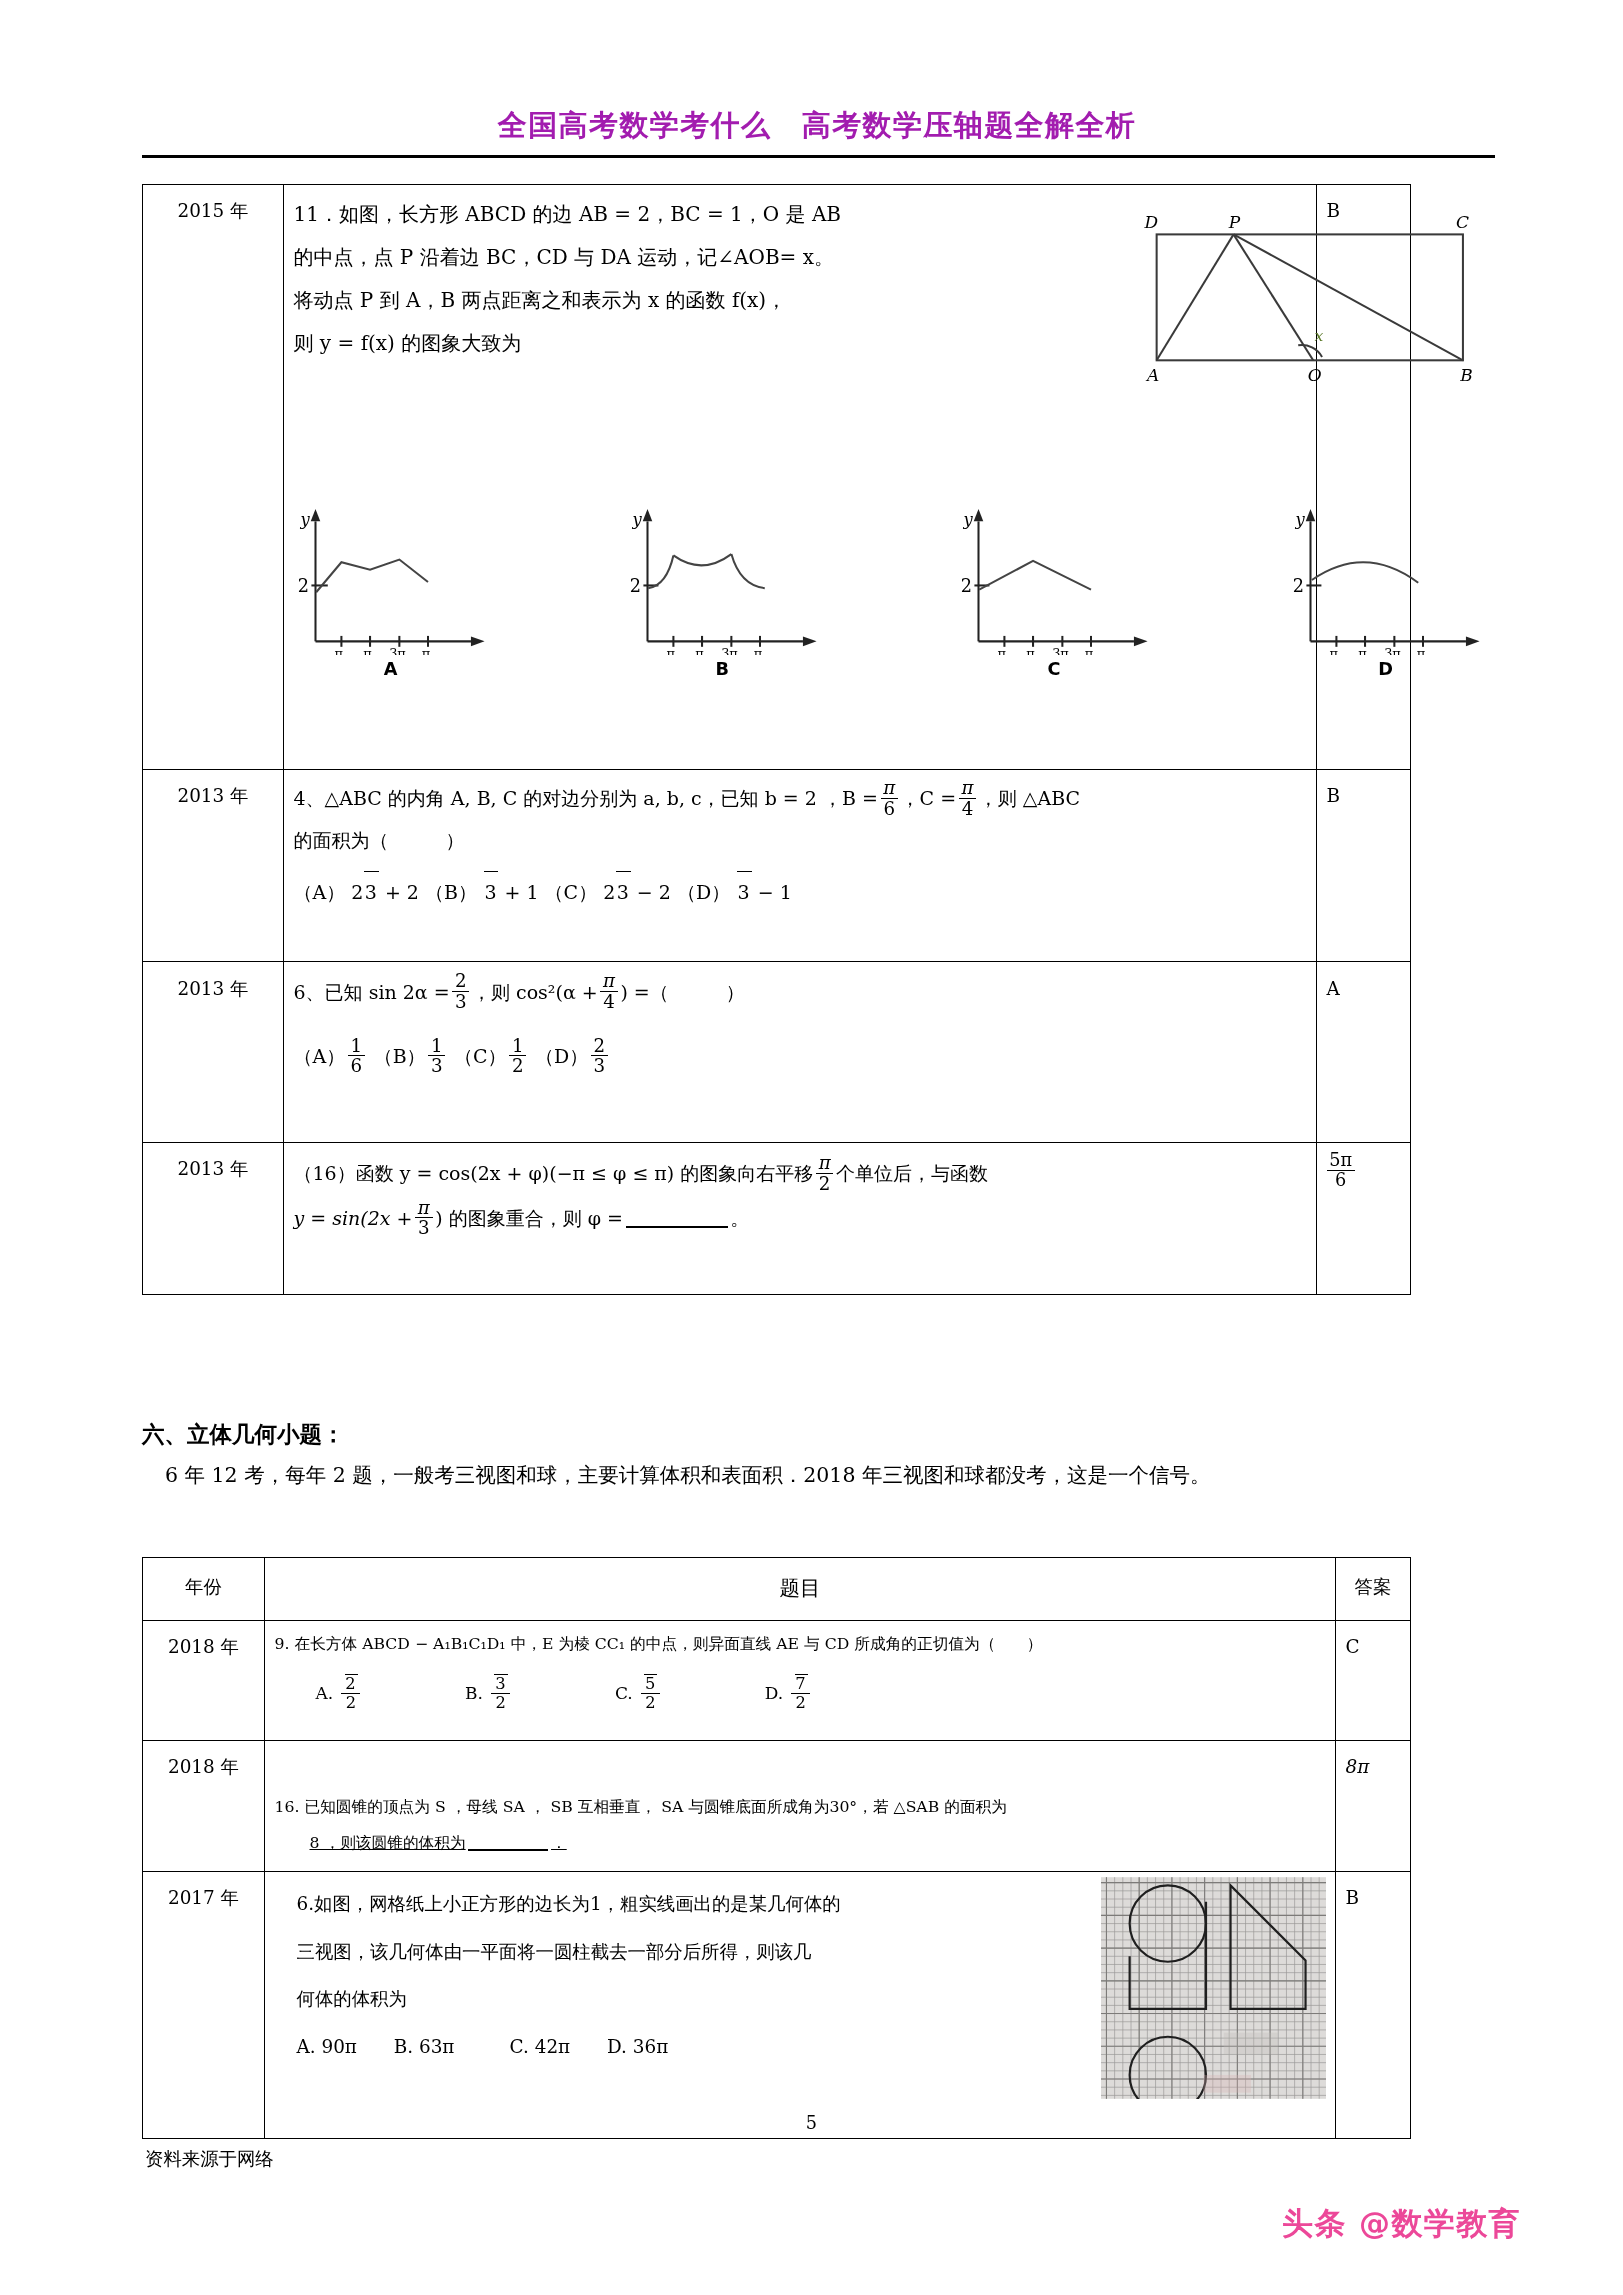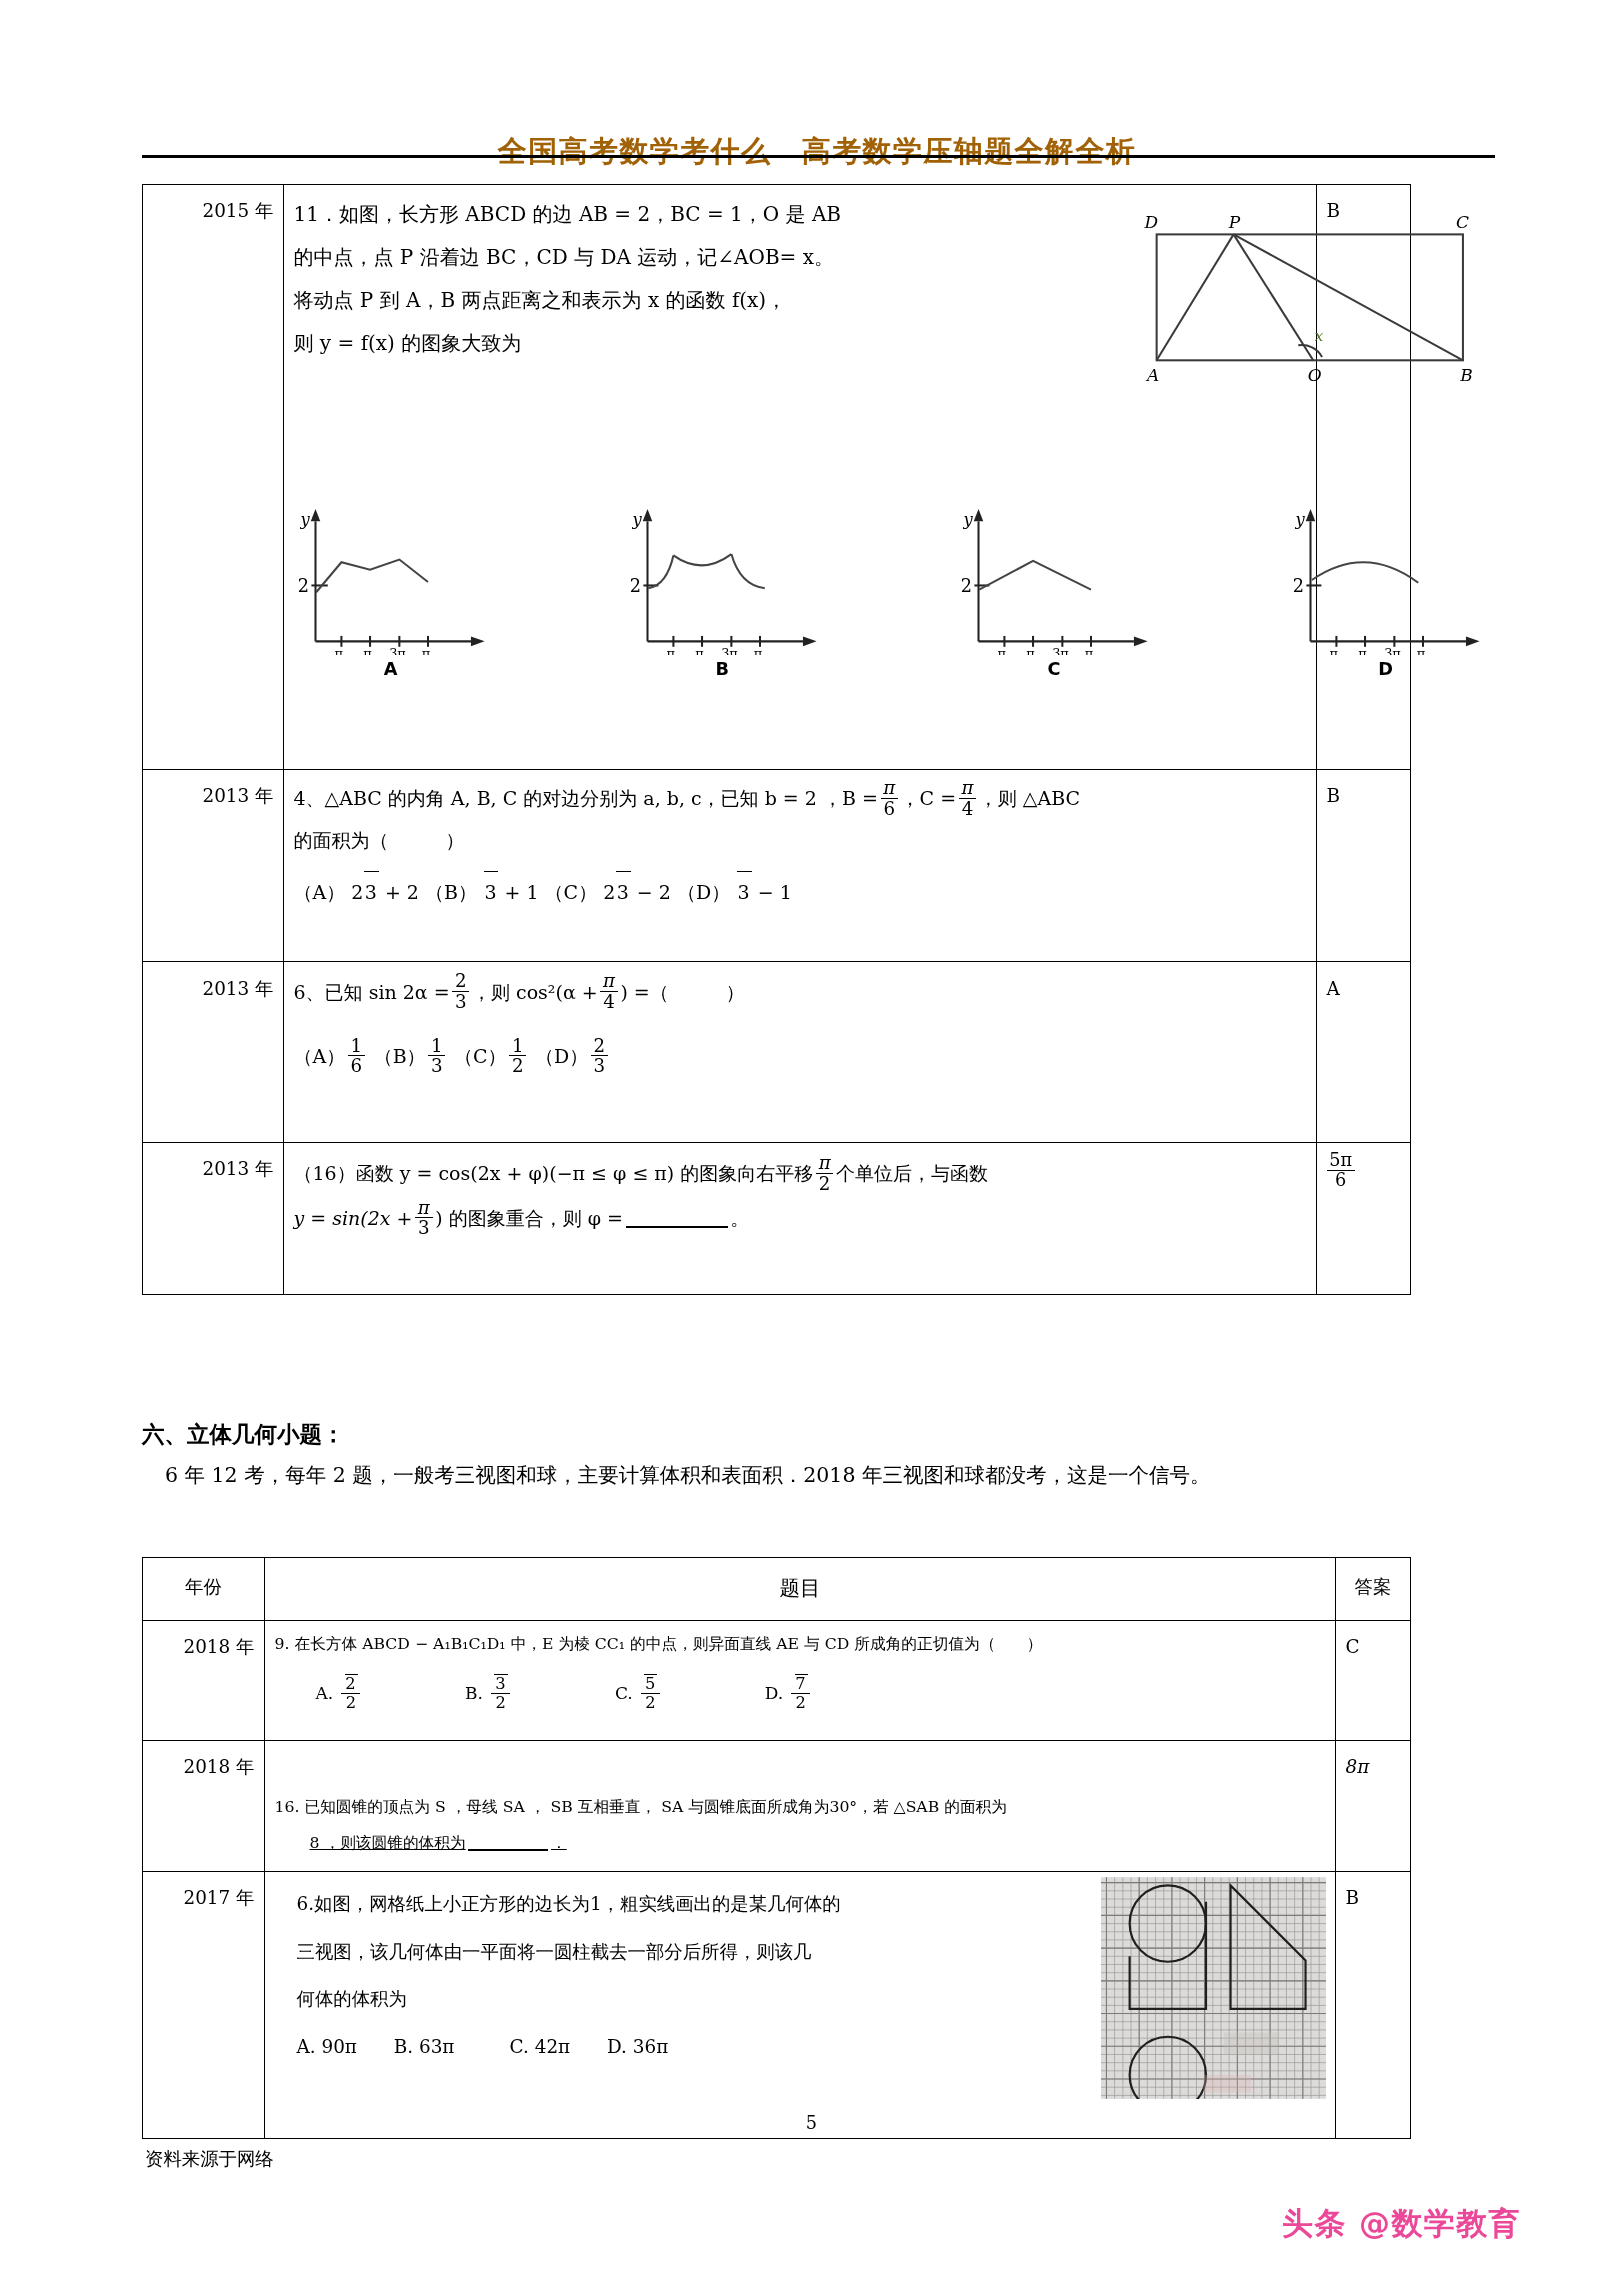--- a/index.html
+++ b/index.html
@@ -24,27 +24,26 @@
 
   
   .doc-header {
     position: absolute;
     left: 142px;
     top: 106px;
     width: 1350px;
     text-align: center;
   }
   .doc-header .title {
-    color: #a16207;
+    color: #a21caf;
     font-weight: bold;
     font-size: 29px;
     letter-spacing: 1.4px;
     font-family: "DejaVu Sans", "Liberation Sans", sans-serif;
     white-space: pre;
-    margin-top: 26px;
   }
   .header-rule {
     position: absolute;
     left: 142px;
     top: 155px;
     width: 1353px;
     border-top: 3.4px solid #000;
   }
 
   
@@ -58,21 +57,21 @@
     border: 1.4px solid #000;
     vertical-align: top;
     padding: 8.2px 9.5px 9.5px 9.5px;
     font-size: 18.4px;
     line-height: 1.95;
     font-weight: normal;
   }
   td.year-cell {
     width: 121px;
     font-size: 20px;
-    text-align: right;
+    text-align: center;
     padding-left: 12.3px;
     white-space: nowrap;
   }
   td.ans-cell {
     width: 74px;
     font-size: 20px;
     text-align: left;
     padding-left: 11px;
   }
   td.body-cell { width: auto; }

